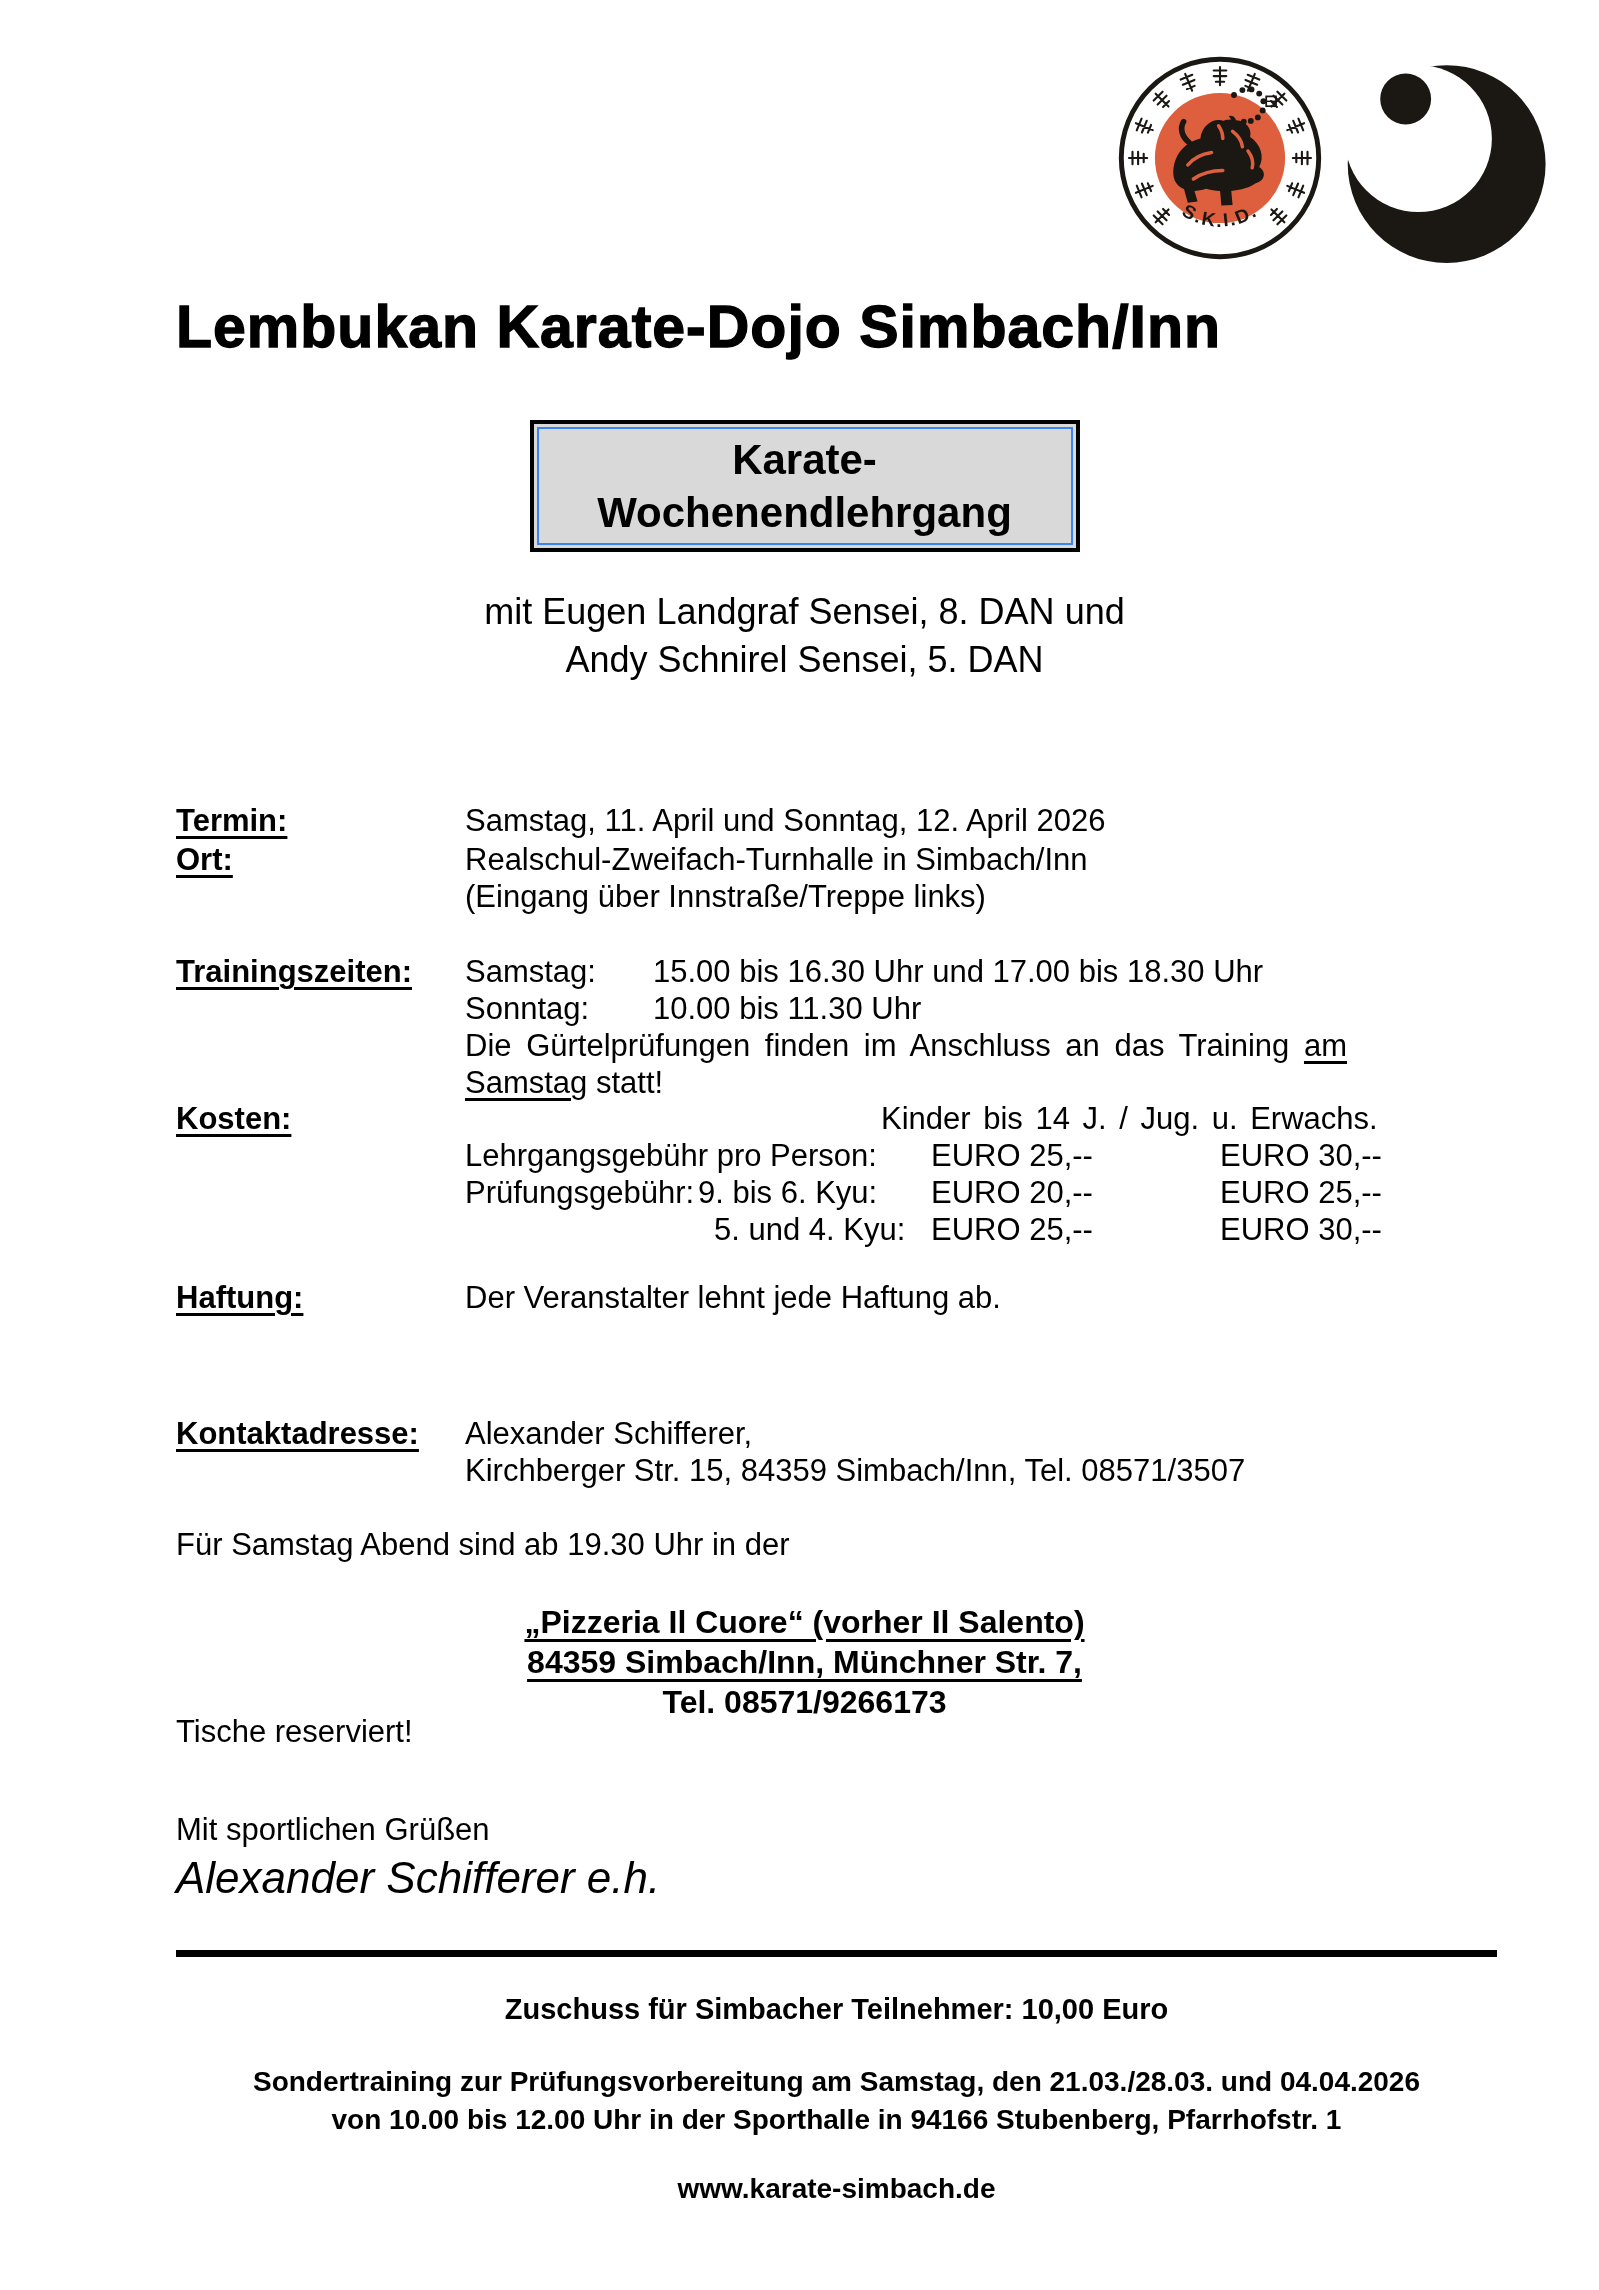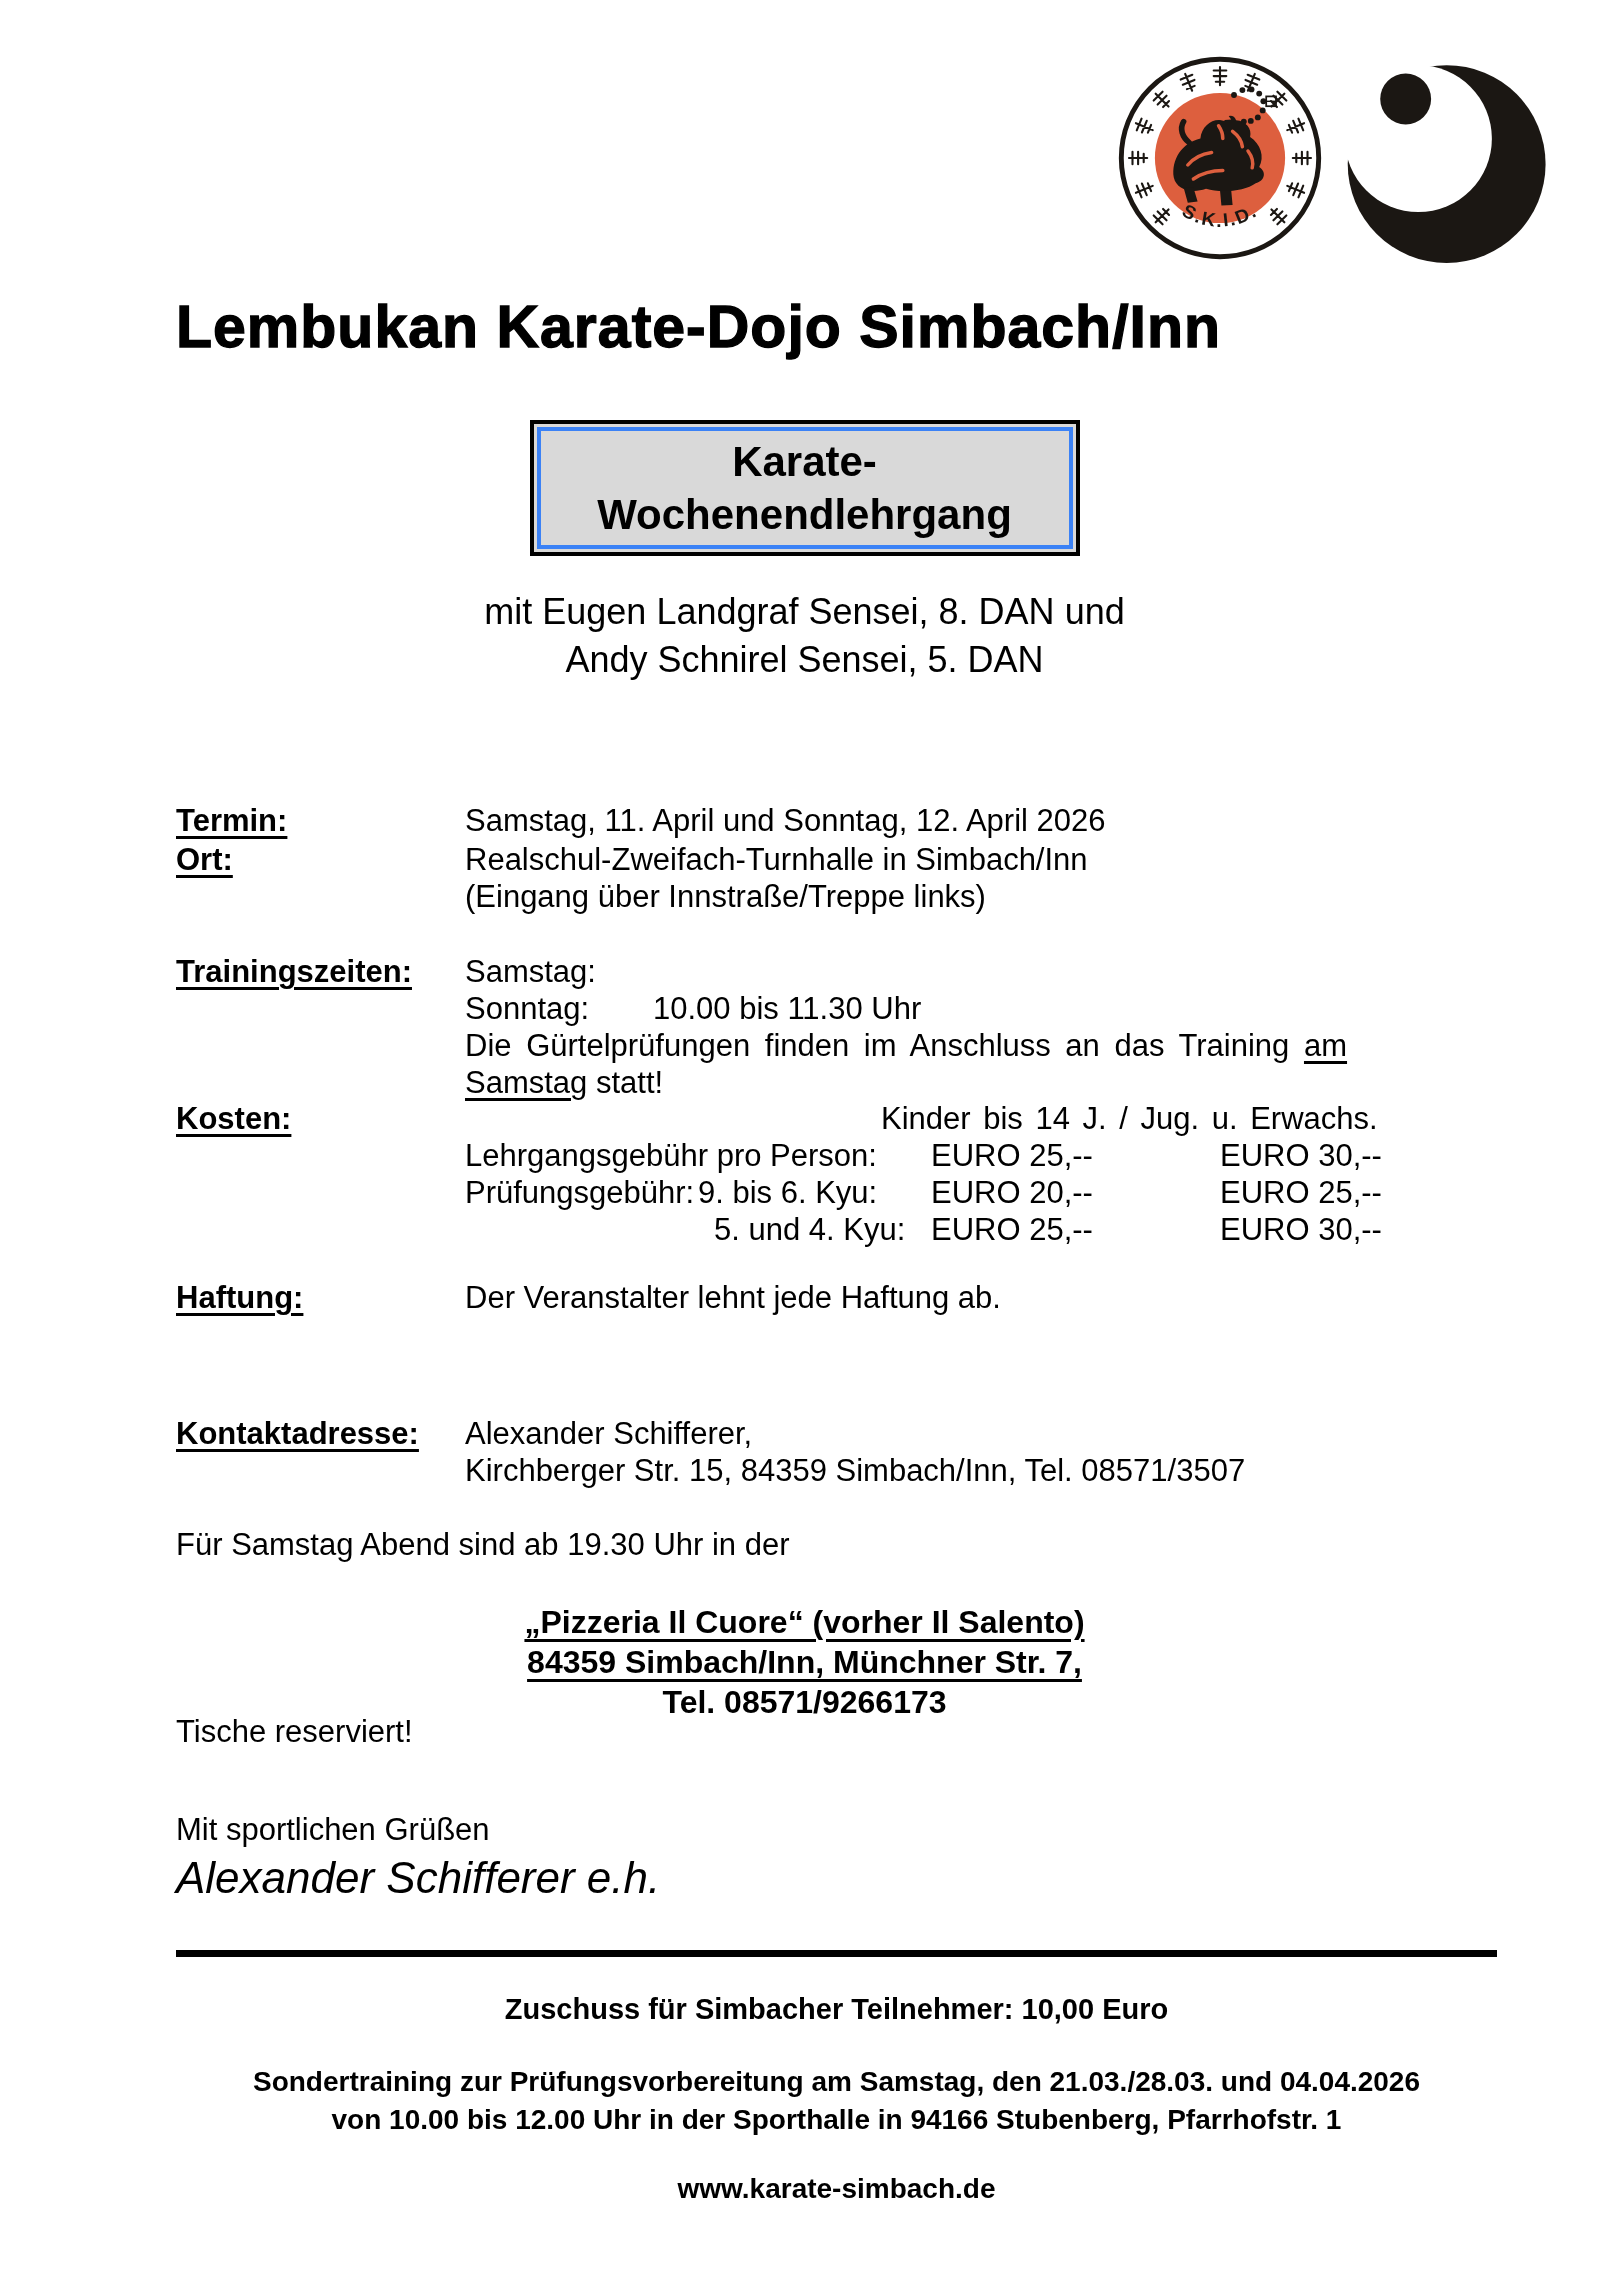--- a/index.html
+++ b/index.html
@@ -8,21 +8,21 @@
     font-family:"Liberation Sans",sans-serif;font-size:31px;line-height:37px;
     margin:0 auto;overflow:hidden;
   }
   .abs{position:absolute;left:176px;width:1321px;}
   .ctr{position:absolute;left:176px;width:1257px;text-align:center;}
   .b{font-weight:normal;}
   .lbl{font-weight:bold;text-decoration:underline;text-decoration-thickness:2.5px;text-underline-offset:5px;}
   .row{display:grid;grid-template-columns:289px 1fr;}
   .title{font-size:59px;line-height:65px;font-weight:bold;letter-spacing:1px;-webkit-text-stroke:1.3px #000;}
   .banner-box{margin:0 auto;width:550px;box-sizing:border-box;border:4px solid #000;padding:3px;}
-  .banner-in{border:4px solid #3b82f6;padding:4px 8px;font-size:42px;line-height:53px;font-weight:bold;}
+  .banner-in{border:2px solid #3b82f6;padding:4px 8px;font-size:42px;line-height:53px;font-weight:bold;}
   .intro{font-size:36px;line-height:48px;}
   .daygrid{display:grid;grid-template-columns:188px 1fr;}
   .just{word-spacing:6px;}
   u.hv{text-decoration-thickness:3px;text-underline-offset:5px;}
   .khdr{margin-left:416px;word-spacing:4px;}
   .kr{display:grid;grid-template-columns:233px 223px 289px 1fr;}
   .price{padding-left:10px;}
   .pizzeria{font-weight:bold;font-size:32px;line-height:40px;}
   .pizzeria .ul{text-decoration:underline;text-decoration-thickness:3px;text-underline-offset:6px;}
   .sig{font-style:italic;font-size:44px;line-height:50px;}
@@ -144,20 +144,21 @@
       <div>Realschul-Zweifach-Turnhalle in Simbach/Inn</div>
       <div>(Eingang über Innstraße/Treppe links)</div>
     </div>
   </div>
 
   <div class="abs row" style="top:953px;">
     <div><span class="lbl">Trainingszeiten:</span></div>
     <div>
       <div class="daygrid">
         <div>Samstag:</div>
+        <div>15.00 bis 16.30 Uhr und 17.00 bis 18.30 Uhr</div>
       </div>
       <div class="daygrid">
         <div>Sonntag:</div>
         <div>10.00 bis 11.30 Uhr</div>
       </div>
       <div class="b">
         <span class="just"><span>Die Gürtelprüfungen finden im Anschluss an das Training </span><u class="hv">am</u></span><br>
         <u class="hv">Samstag</u><span> statt!</span>
       </div>
     </div>

